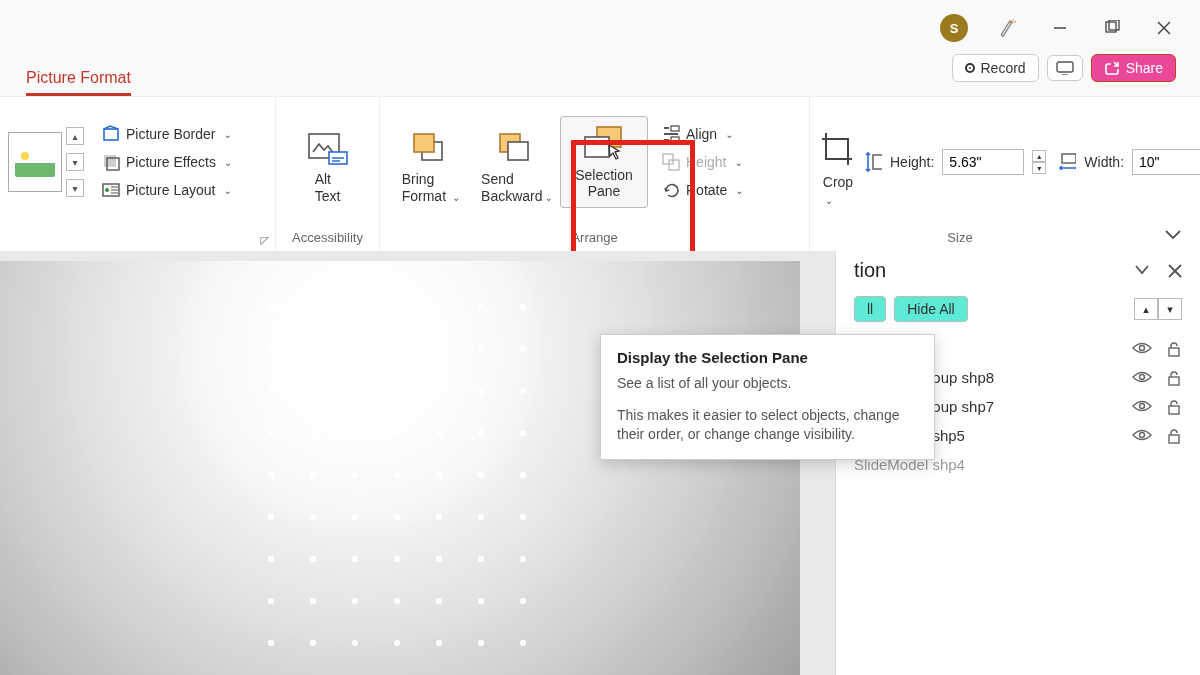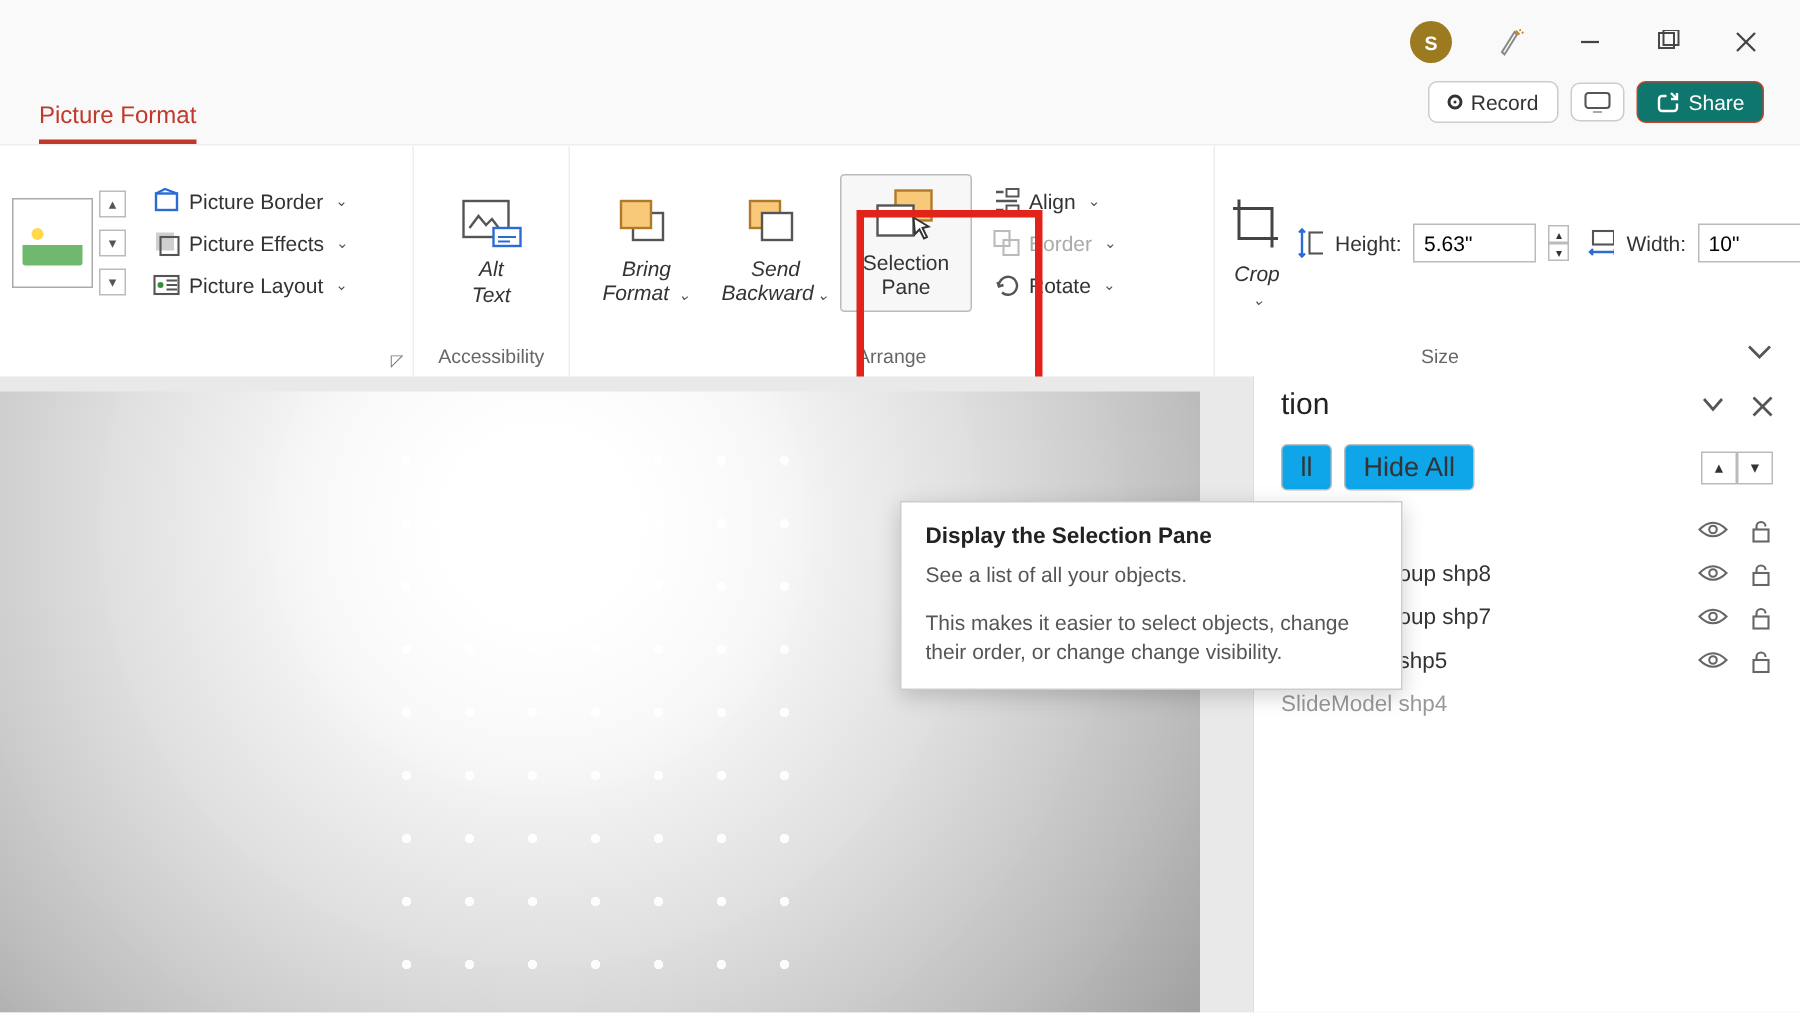--- a/index.html
+++ b/index.html
@@ -45,21 +45,21 @@
     padding-bottom: 6px;
     border-bottom: 3px solid #c0392b;
   }
   .controls-right {
     position: absolute; right: 24px; top: -2px; display: flex; gap: 8px; align-items:center;
   }
   .btn-chip {
     background: #fff; border: 1px solid #ccc; border-radius: 6px;
     padding: 5px 12px; font-size: 14px; display: flex; align-items: center; gap: 6px;
   }
-  .btn-chip.red { background: #0f766e; color: #fff; border-color: #c7412b; }
+  .btn-chip.red { background: #ec4899; color: #fff; border-color: #c7412b; }
   .rec-dot { width:10px; height:10px; border-radius:50%; border:2px solid #333; display:inline-block; position:relative;}
   .rec-dot::after{content:"";position:absolute;inset:2px;border-radius:50%;background:#333;}
   .ribbon {
     background: #fff;
     display: flex;
     align-items: flex-start;
     height: 155px;
     border-top:1px solid #eee;
     position: relative;
   }
@@ -101,21 +101,21 @@
   .menu-col {
     display:flex; flex-direction:column; gap:10px; padding:4px 10px; justify-content:space-between;
   }
   .menu-row {
     display:flex; align-items:center; gap:6px; white-space:nowrap;
   }
   .ic { width:18px; height:18px; display:inline-flex; align-items:center; justify-content:center; }
   .chev { font-size:10px; color:#555; margin-left:2px;}
   .big-btn {
     width: 86px; display:flex; flex-direction:column; align-items:center; justify-content:flex-start;
-    padding-top:12px; gap:5px; text-align:center; line-height:1.15;font-style:italic;
+    padding-top:12px; gap:5px; line-height:1.15;
   }
   .big-icon {
     width:42px; height:34px; position:relative;
   }
   .selpane-btn {
     border:1px solid #bbb; border-radius:3px; background:#f7f7f7; width:88px; padding:8px 2px;
     display:flex; flex-direction:column; align-items:center; gap:4px; line-height:1.15;
   }
   .highlight-red {
     position:absolute; border:5px solid #e2231a; pointer-events:none;
@@ -141,21 +141,21 @@
   .tooltip {
     position:absolute; left:600px; top:334px; width:335px;
     background:#fff; border:1px solid #ccc; box-shadow:0 4px 14px rgba(0,0,0,.18);
     padding:14px 16px; z-index:50;
   }
   .tooltip h4 { margin:0 0 8px; font-size:15px; font-weight:600; color:#222;}
   .tooltip p { margin:0 0 12px; color:#555; font-size:14px; line-height:1.4;}
   .sel-pane { width:365px; background:#fff; border-left:1px solid #ddd; padding:8px 18px 0 18px; position:relative;}
   .sel-title-row { display:flex; align-items:center; justify-content:space-between;}
   .sel-title { font-size:20px; color:#222;}
-  .btn-sm { border:1px solid #bbb; background:#0ea5e9; border-radius:4px; padding:4px 12px; font-size:18px;}
+  .btn-sm { border:1px solid #bbb; background:#5eead4; border-radius:4px; padding:4px 12px; font-size:14px;}
   .btn-row { display:flex; gap:8px; margin:14px 0 12px; align-items:center;}
   .reorder { display:flex; margin-left:auto;}
   .reorder .rb{width:24px;height:22px;border:1px solid #bbb;display:flex;align-items:center;justify-content:center;font-size:11px;background:#fff;}
   .obj-row { display:flex; align-items:center; justify-content:space-between; padding:6px 0; font-size:15px; color:#333;}
   .obj-icons { display:flex; gap:14px; color:#666;}
   .disabled { color:#aaa;}
   svg { display:block; }
 </style>
 </head>
 <body>
@@ -321,21 +321,21 @@
           <span>Align</span>
             <span class="chev">⌄</span>
         </div>
         <div class="menu-row disabled">
           <span class="ic">
               <svg width="18" height="18">
                 <rect x="1" y="1" width="10" height="10" fill="none" stroke="#bbb" stroke-width="1.4"></rect>
                 <rect x="7" y="7" width="10" height="10" fill="none" stroke="#bbb" stroke-width="1.4"></rect>
               </svg>
             </span>
-          <span>Border</span>
+          <span>Height</span>
             <span class="chev">⌄</span>
         </div>
         <div class="menu-row">
           <span class="ic">
               <svg width="18" height="18">
                 <path d="M4 10 a6 6 0 1 1 2 4" fill="none" stroke="#555" stroke-width="1.6"></path>
                 <path d="M3 7 l1 3 l3 -1" fill="none" stroke="#555" stroke-width="1.6"></path>
               </svg>
             </span>
           <span>Rotate</span>

